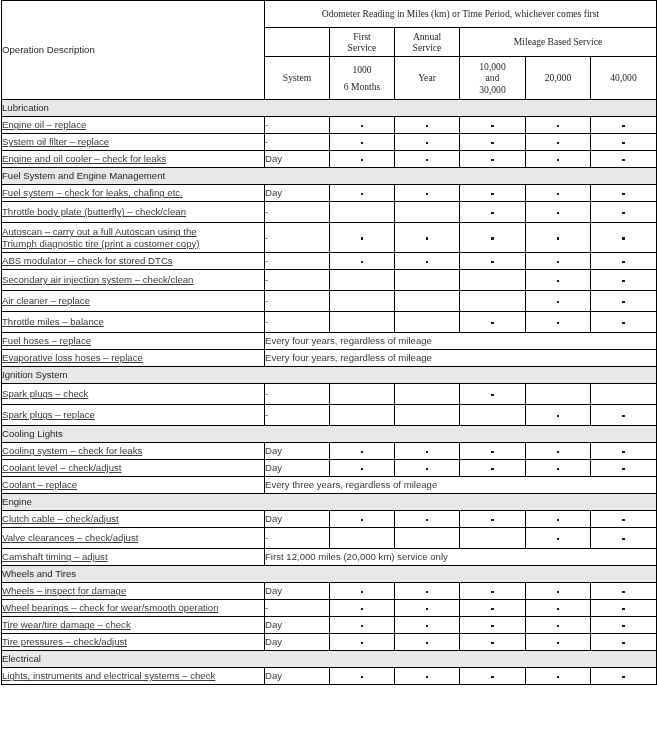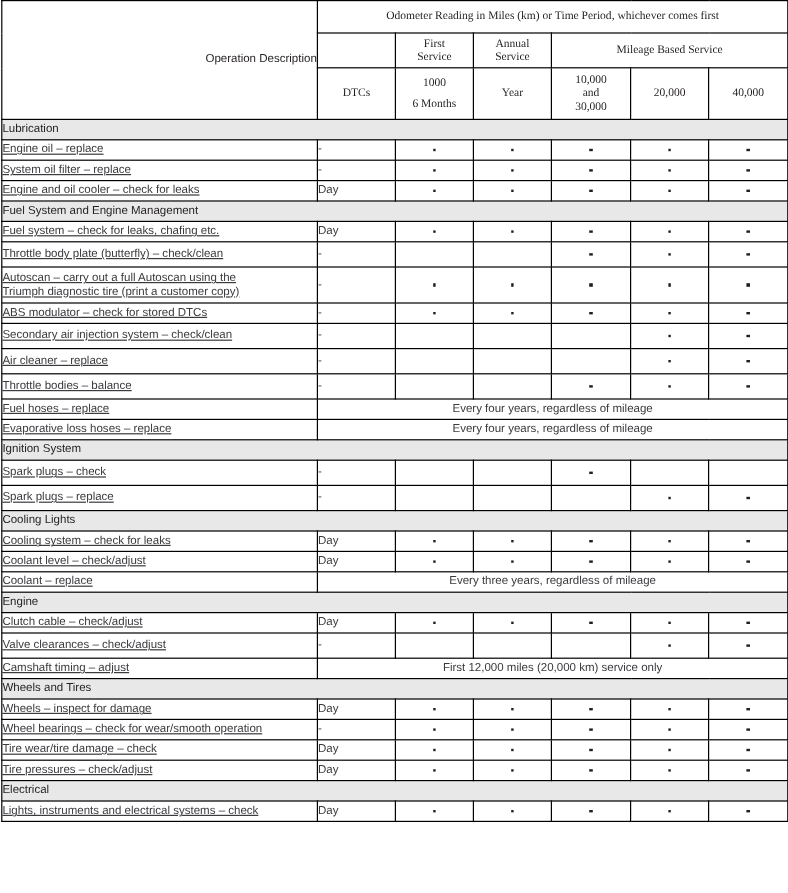--- a/index.html
+++ b/index.html
@@ -43,21 +43,21 @@
     font-weight: bold;
     font-size: 9.6px;
     color: #231f20;
     padding: 3px 2px;
     font-family: Liberation Serif, serif;
   }
   .hdr-odo { height: 26px; }
   .hdr-mid { height: 28px; }
   .hdr-bot { height: 42px; }
   .hdr-opdesc {
-    text-align: right;
+    text-align: left;
     font-weight: bold;
     font-size: 10px;
     padding-left: 5px;
     vertical-align: middle;
   }
   .hdr-two-line span { display: block; }
   .hdr-spaced span.gap { margin-top: 5px; }
 
   
   .section-band td {
@@ -92,21 +92,21 @@
   }
   .mark .dot {
     display: inline-block;
     width: 2.6px;
     height: 2.6px;
     background: #231f20;
     vertical-align: middle;
     border-radius: 0;
   }
   .note {
-    text-align: center;
+    text-align: left;
     padding-left: 5px;
     color: #3b3b3f;
     font-size: 9.6px;
   }
   .r-short { height: 17px; }
   .r-tall  { height: 21px; }
   .r-multi { height: 30px; margin-top: 31px; }
 </style>
 </head>
 <body>
@@ -132,21 +132,21 @@
         <span>First</span>
         <span>Service</span>
       </td>
       <td class="hdr hdr-mid hdr-two-line">
         <span>Annual</span>
         <span>Service</span>
       </td>
       <td class="hdr hdr-mid" colspan="3">Mileage Based Service</td>
     </tr>
     <tr>
-      <td class="hdr hdr-bot">DTCs</td>
+      <td class="hdr hdr-bot">System</td>
       <td class="hdr hdr-bot hdr-two-line hdr-spaced">
         <span>1000</span>
         <span class="gap">6 Months</span>
       </td>
       <td class="hdr hdr-bot">Year</td>
       <td class="hdr hdr-bot hdr-two-line">
         <span>10,000</span>
         <span>and</span>
         <span>30,000</span>
       </td>
@@ -239,21 +239,21 @@
       <tr class="r-tall">
         <td class="op">Air cleaner – replace</td>
         <td class="val">-</td>
         <td class="mark"></td>
         <td class="mark"></td>
         <td class="mark"></td>
         <td class="mark"><span class="dot"></span></td>
         <td class="mark"><span class="dot"></span></td>
       </tr>
       <tr class="r-tall">
-        <td class="op">Throttle bodies – balance</td>
+        <td class="op">Throttle miles – balance</td>
         <td class="val">-</td>
         <td class="mark"></td>
         <td class="mark"></td>
         <td class="mark"><span class="dot"></span></td>
         <td class="mark"><span class="dot"></span></td>
         <td class="mark"><span class="dot"></span></td>
       </tr>
       <tr class="r-short">
         <td class="op">Fuel hoses – replace</td>
         <td class="note" colspan="6">Every four years, regardless of mileage</td>

